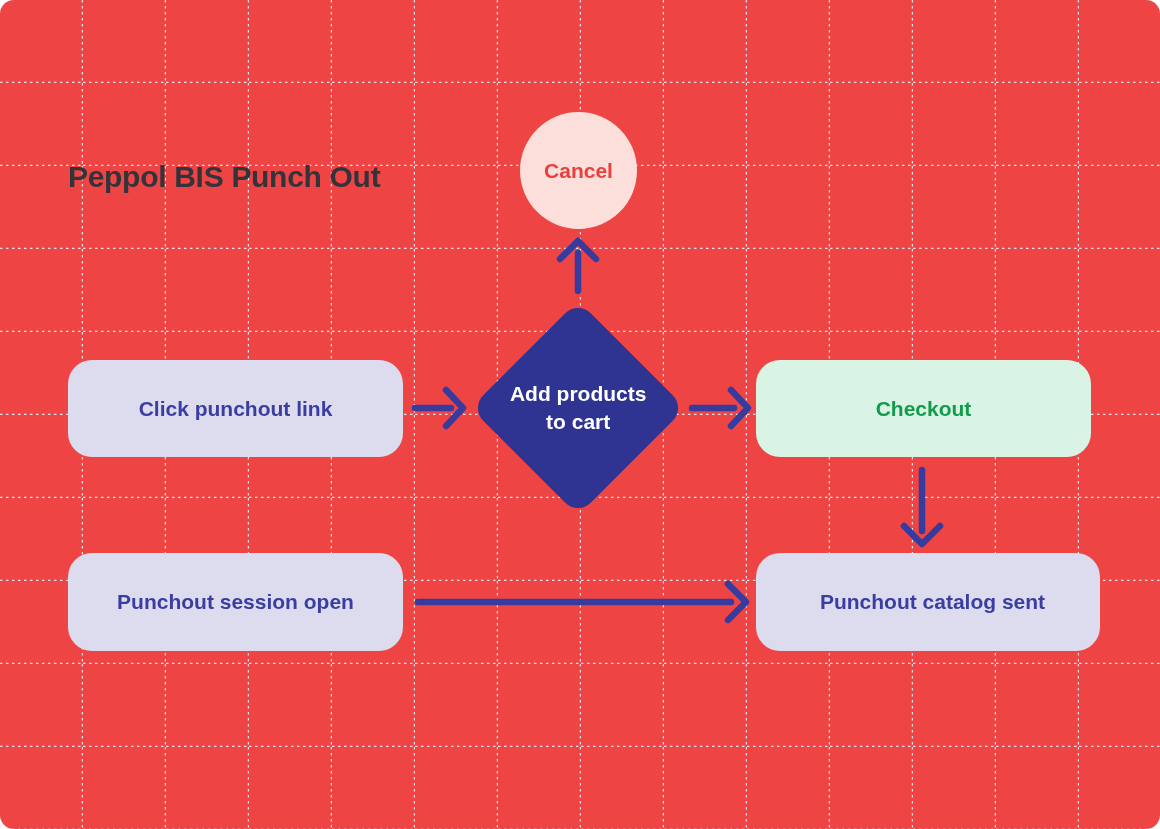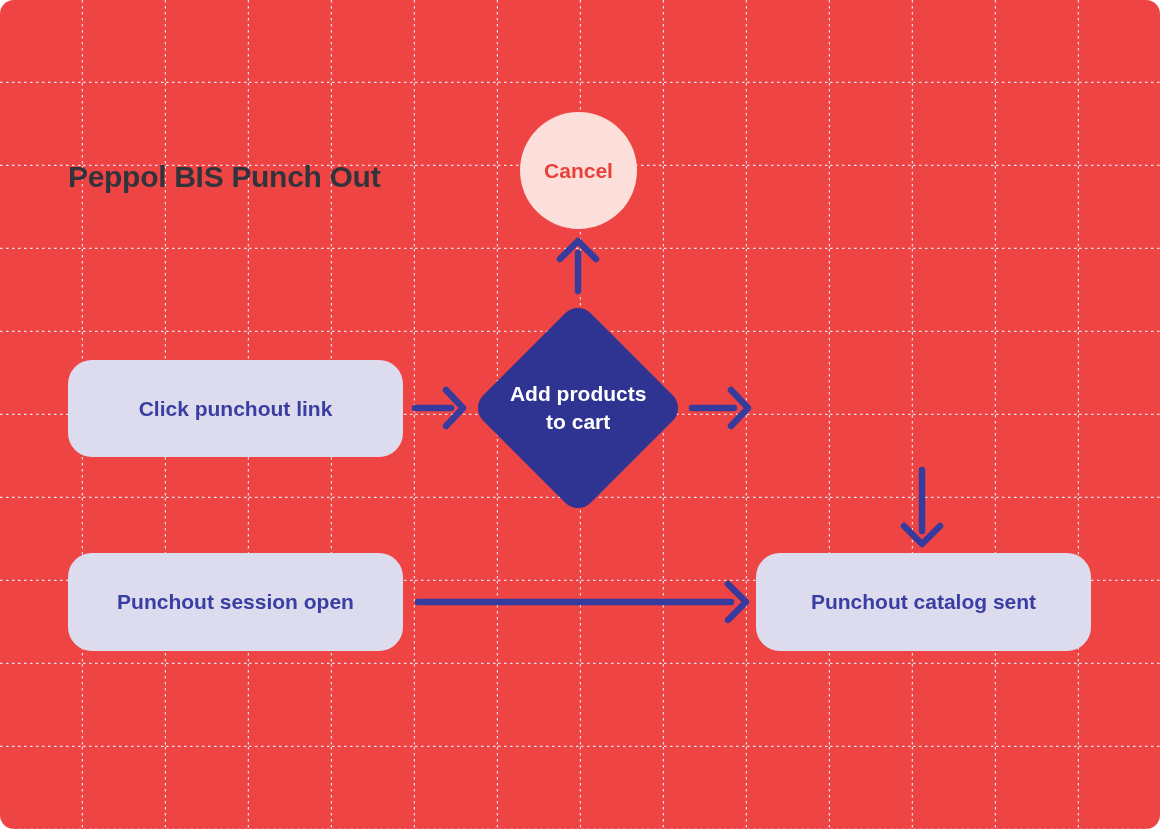--- a/index.html
+++ b/index.html
@@ -45,21 +45,21 @@
   .node-rect {
     width: 335px;
     height: 97px;
     border-radius: 24px;
     background: #dcdcee;
     color: #3a3da1;
   }
   .node-click    { left: 68px;  top: 360px; }
   .node-checkout { left: 756px; top: 360px; background: #d9f3e4; color: #149a4b; }
   .node-session  { left: 68px;  top: 553px; height: 98px; align-items: center; }
-  .node-catalog  { left: 756px; top: 553px; height: 98px; }
+  .node-catalog  { left: 756px; top: 553px; height: 98px; padding-left: 9px; }
   .node-cancel {
     left: 520px;
     top: 112px;
     width: 117px;
     height: 117px;
     border-radius: 50%;
     background: #fcdeda;
     color: #e8413c;
     align-items: center;
   }
@@ -110,20 +110,23 @@
   <h1 class="diagram-title">Peppol BIS Punch Out</h1>
 
   <div class="node node-rect node-click">
     <span>Click punchout link</span>
   </div>
 
   <div class="node node-diamond">
     <span class="diamond-label">Add products to cart</span>
   </div>
 
+  <div class="node node-rect node-checkout">
+    <span>Checkout</span>
+  </div>
 
   <div class="node node-cancel">
     <span>Cancel</span>
   </div>
 
   <div class="node node-rect node-session">
     <span>Punchout session open</span>
   </div>
 
   <div class="node node-rect node-catalog">

